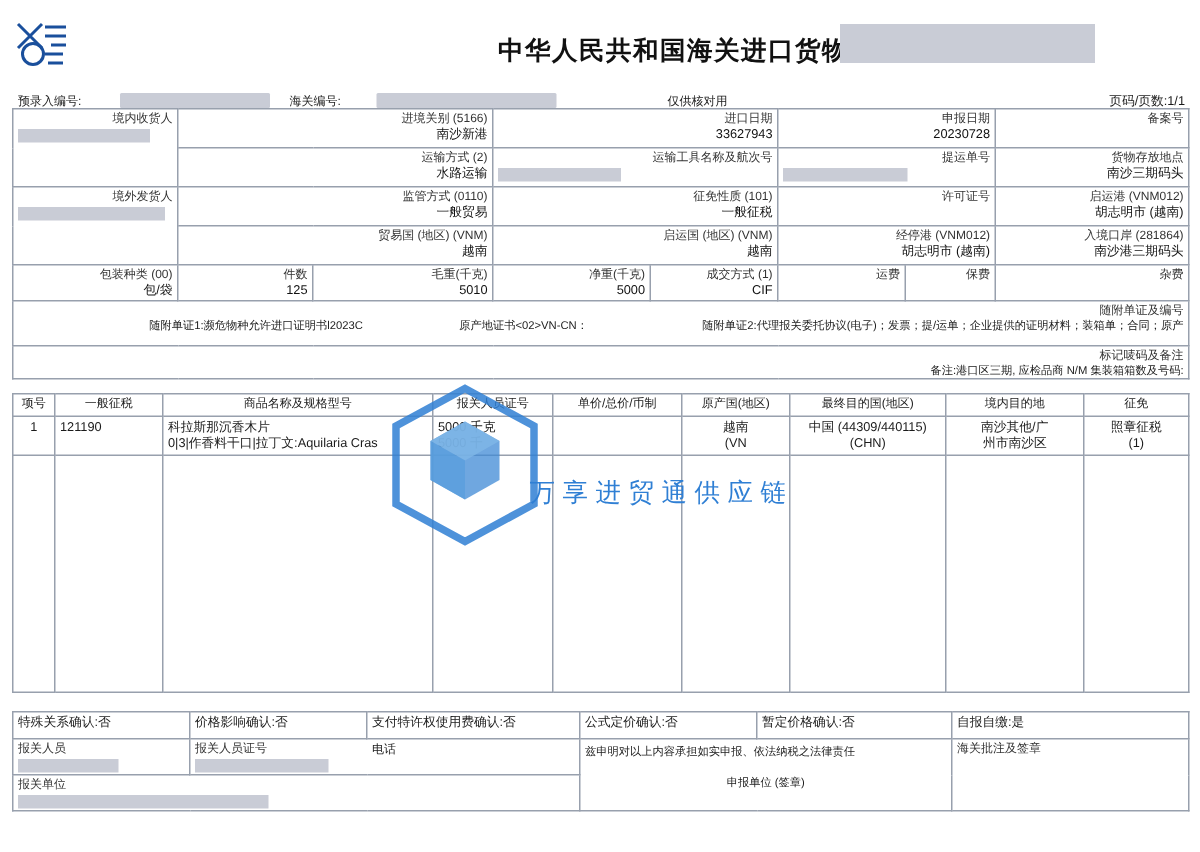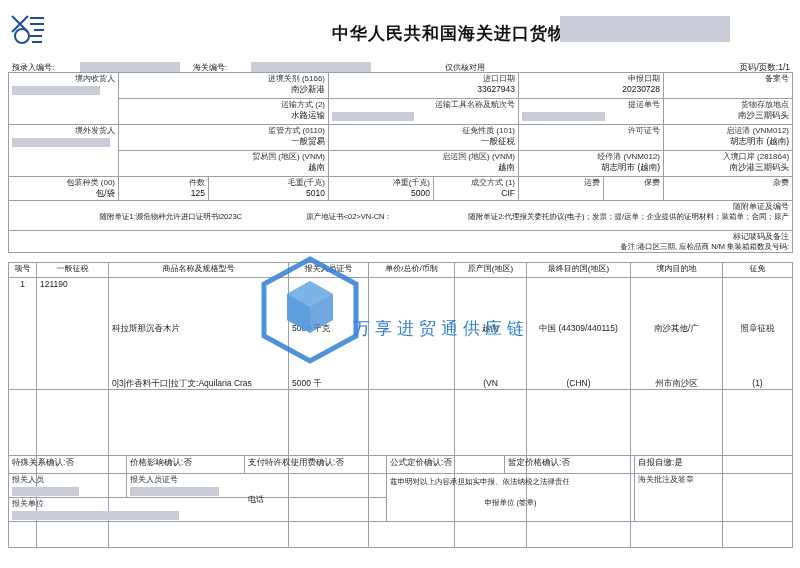--- a/index.html
+++ b/index.html
@@ -22,21 +22,21 @@
 
   
   .grid{position:absolute;border-collapse:collapse;table-layout:fixed;}
   .grid td{
     border:1px solid #98a0ad;font-size:8.5px;vertical-align:top;
     padding:1px 3px;line-height:1.25;color:#1b1b1b;
     overflow:hidden;
   }
   .lbl{font-size:8px;color:#333;}
   .val{font-size:8.5px;color:#111;}
-  .two-line div{white-space:nowrap;margin-top:44px;}
+  .two-line div{white-space:nowrap;}
   .cnt{text-align:center;}
   .bar{display:block;height:9px;background:#c9ccd6;margin-top:2px;}
   .bar.w60{width:60%;}
   .bar.w85{width:85%;}
   .bar.w45{width:45%;}
   .bar.w35{width:35%;}
   .bar.w95{width:95%;}
 
   
   .topstrip{position:absolute;left:8px;top:62px;width:784px;font-size:8px;}
@@ -45,21 +45,21 @@
 
   
   #mainTable{left:8px;top:72px;width:784px;text-align:right;}
 
   
   #goodsTable{left:8px;top:262px;width:784px;}
   #goodsTable td{height:12px;}
   #goodsTable .hdr td{font-size:8px;text-align:center;font-weight:normal;background:#fff;}
 
   
-  #bottomTable{left:8px;top:455px;width:784px;padding-left:15px;}
+  #bottomTable{left:8px;top:474px;width:784px;padding-left:15px;}
   #bottomTable td{font-size:8.5px;}
 
   
   .watermark{
     position:absolute;left:255px;top:255px;width:420px;height:110px;
     pointer-events:none;
   }
   .wm-text{
     position:absolute;left:95px;top:12px;font-size:40px;font-weight:bold;
     color:#2f7fd4;letter-spacing:1px;font-family:"Liberation Sans",sans-serif;

